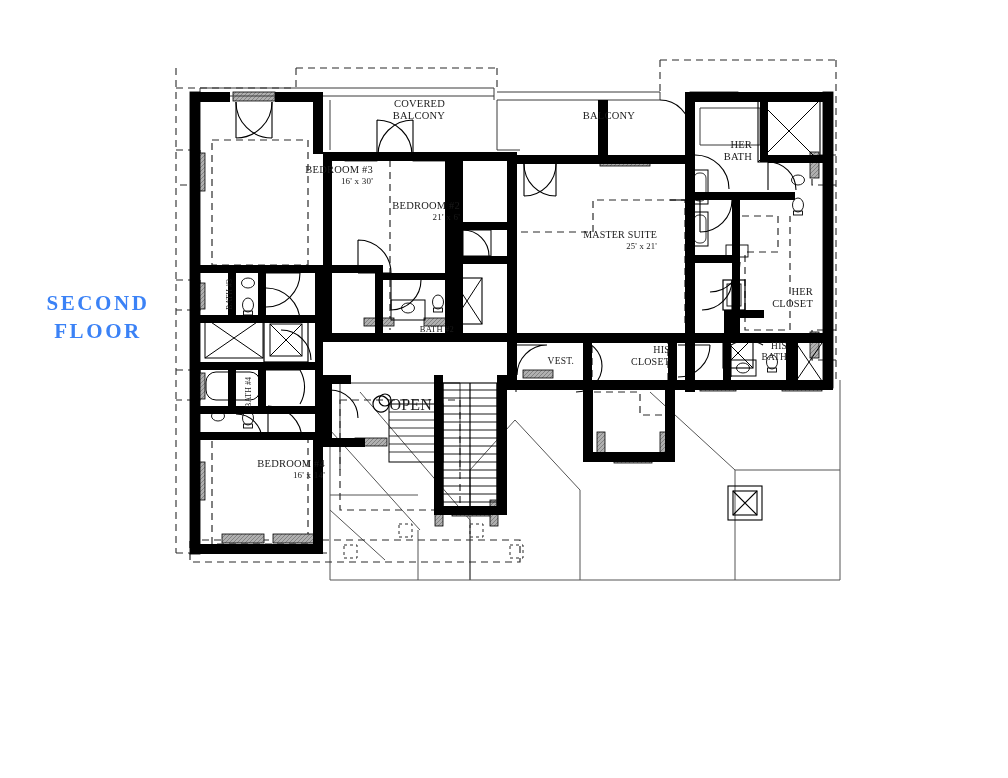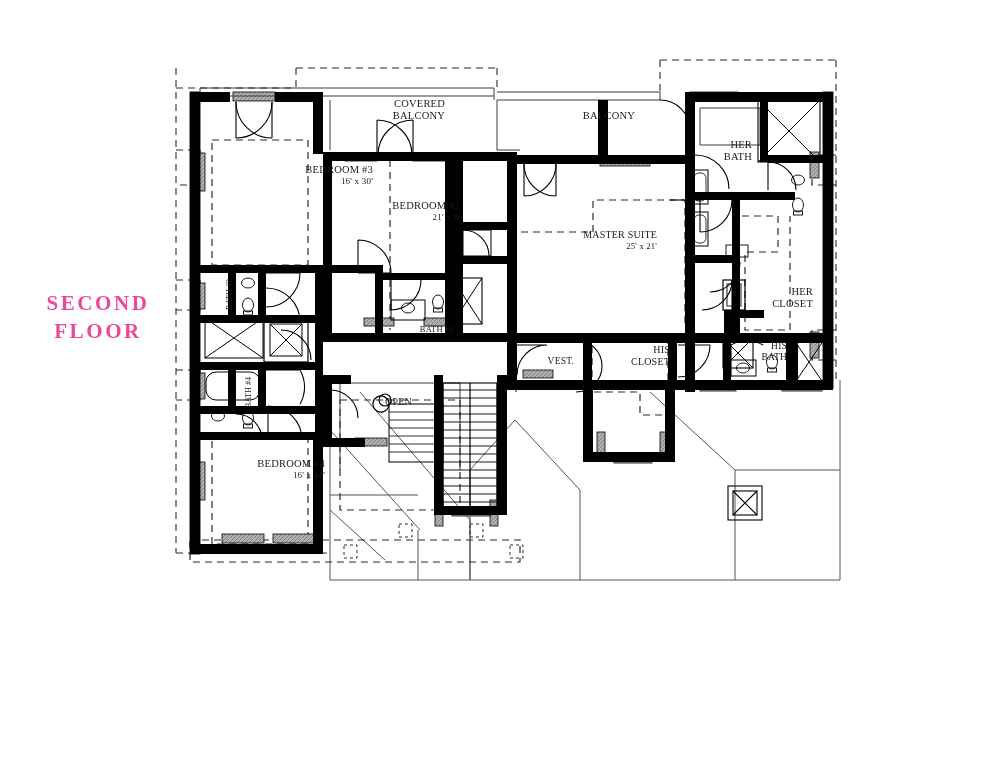--- a/index.html
+++ b/index.html
@@ -32,21 +32,21 @@
     position: absolute;
     left: 18px;
     top: 290px;
     width: 160px;
     text-align: center;
     font-family: "Liberation Serif", serif;
     font-weight: bold;
     font-size: 21px;
     letter-spacing: 2.6px;
     line-height: 1.32;
-    color: #ec4899;
+    color: #3b82f6;
   }
   .rm {
     position: absolute;
     text-align: right;
     font-family: "Liberation Serif", serif;
     color: #1a1a1a;
     line-height: 1.18;
     white-space: pre-line;
     letter-spacing: 0.2px;
   }
@@ -422,19 +422,19 @@
       <div class="rm" style="left: 692px; top: 139px; width: 60px; font-size: 10.5px;"><span class="rm-name">HER
 BATH</span></div>
       <div class="rm" style="left: 741px; top: 286px; width: 72px; font-size: 10.5px;"><span class="rm-name">HER
 CLOSET</span></div>
       <div class="rm" style="left: 600px; top: 344px; width: 70px; font-size: 10px;"><span class="rm-name">HIS
 CLOSET</span></div>
       <div class="rm" style="left: 737px; top: 341px; width: 50px; font-size: 9.5px;"><span class="rm-name">HIS
 BATH</span></div>
       <div class="rm" style="left: 524px; top: 356px; width: 50px; font-size: 9.5px;"><span class="rm-name">VEST.</span></div>
       <div class="rm" style="left: 400px; top: 288px; width: 54px; font-size: 8.5px; margin-top: 36px;"><span class="rm-name">BATH #2</span></div>
-      <div class="rm" style="left: 358px; top: 396px; width: 54px; font-size: 10px; font-family: Liberation Serif, serif;"><span class="rm-name">OPEN</span></div>
+      <div class="rm" style="left: 378px; top: 396px; width: 54px; font-size: 16px; font-family: Liberation Serif, serif;"><span class="rm-name">OPEN</span></div>
       <div class="rm" style="left: 205px; top: 458px; width: 120px; font-size: 10.5px;"><span class="rm-name">BEDROOM #4</span><span class="rm-dim">16' x 14'</span></div>
       <div class="rm-vert" style="left: 214px; top: 290px; font-size: 8px; transform: rotate(-90deg);">BATH #3</div>
       <div class="rm-vert" style="left: 233px; top: 388px; font-size: 8px; transform: rotate(-90deg);">BATH #4</div>
     </div>
 
 </div>
 
 </body></html>

